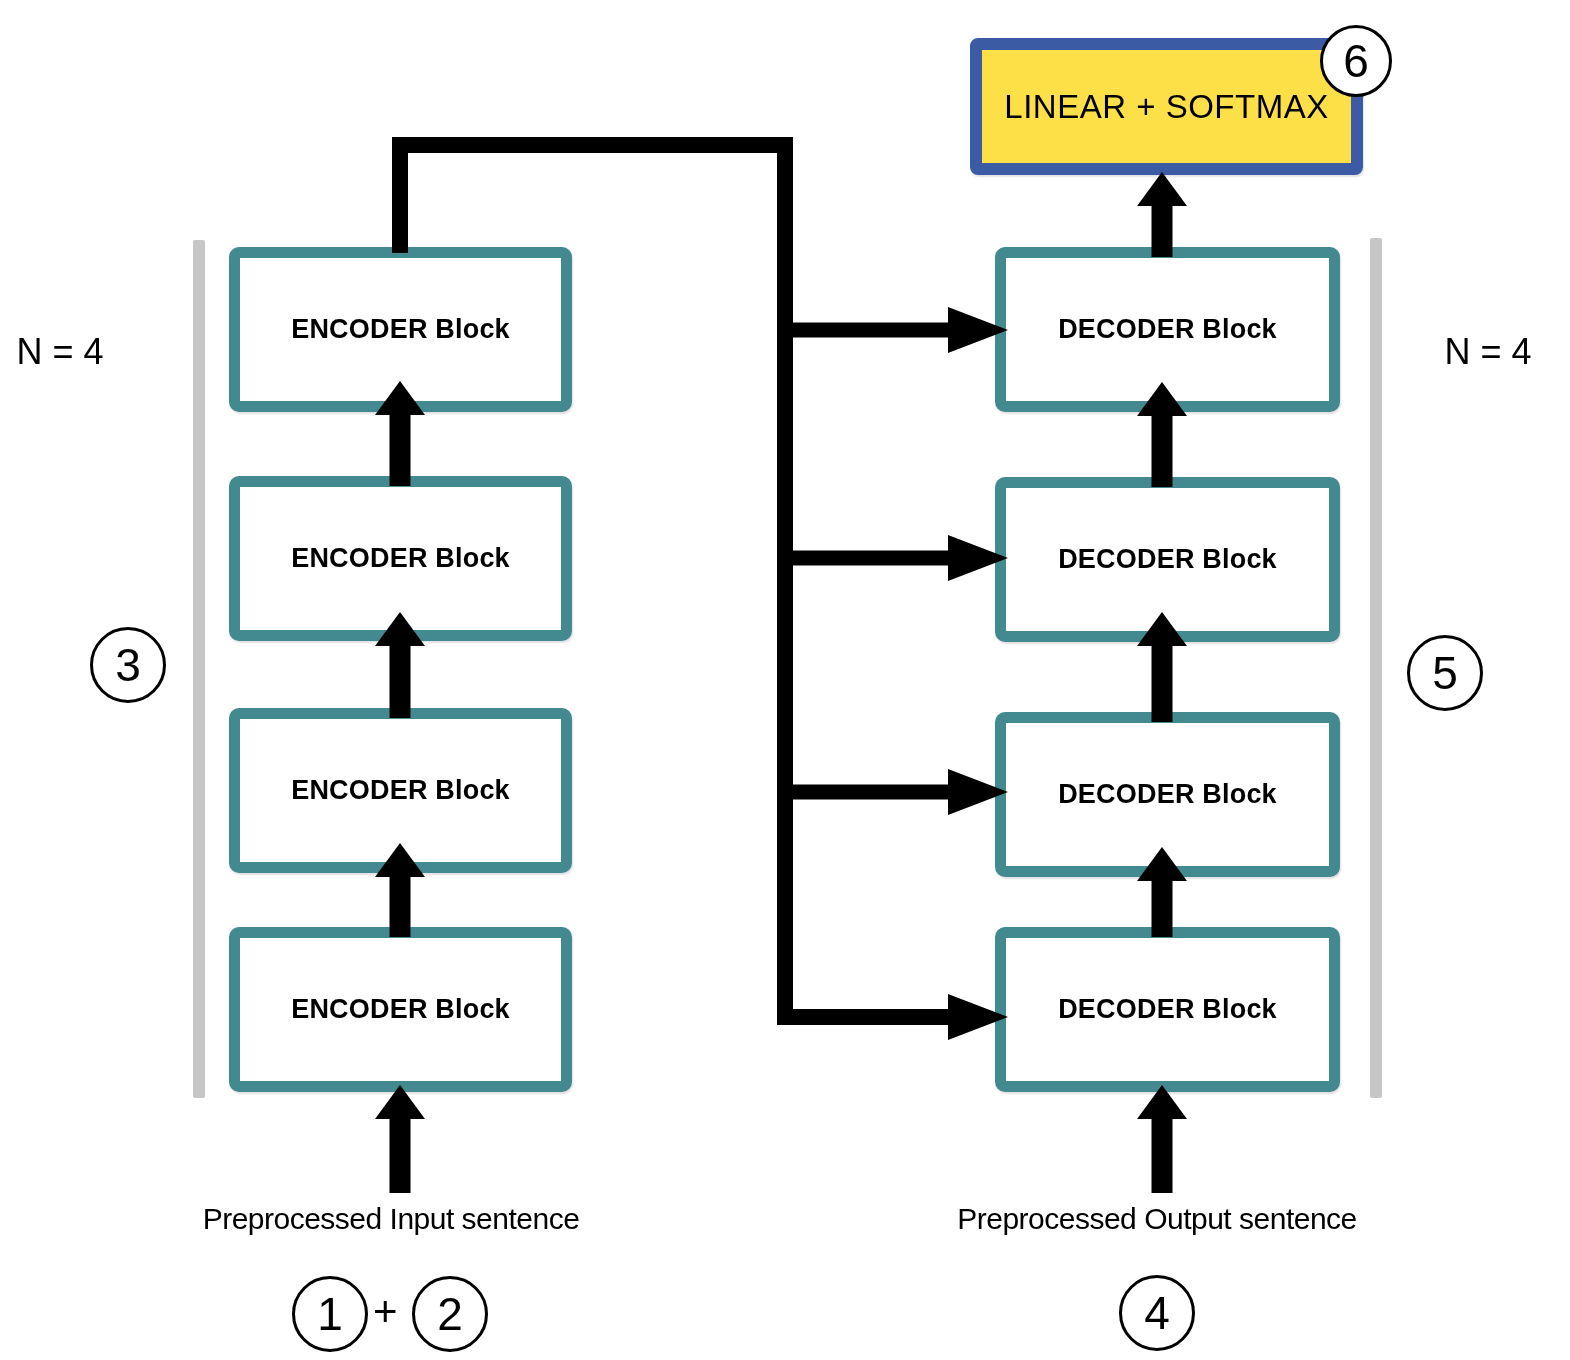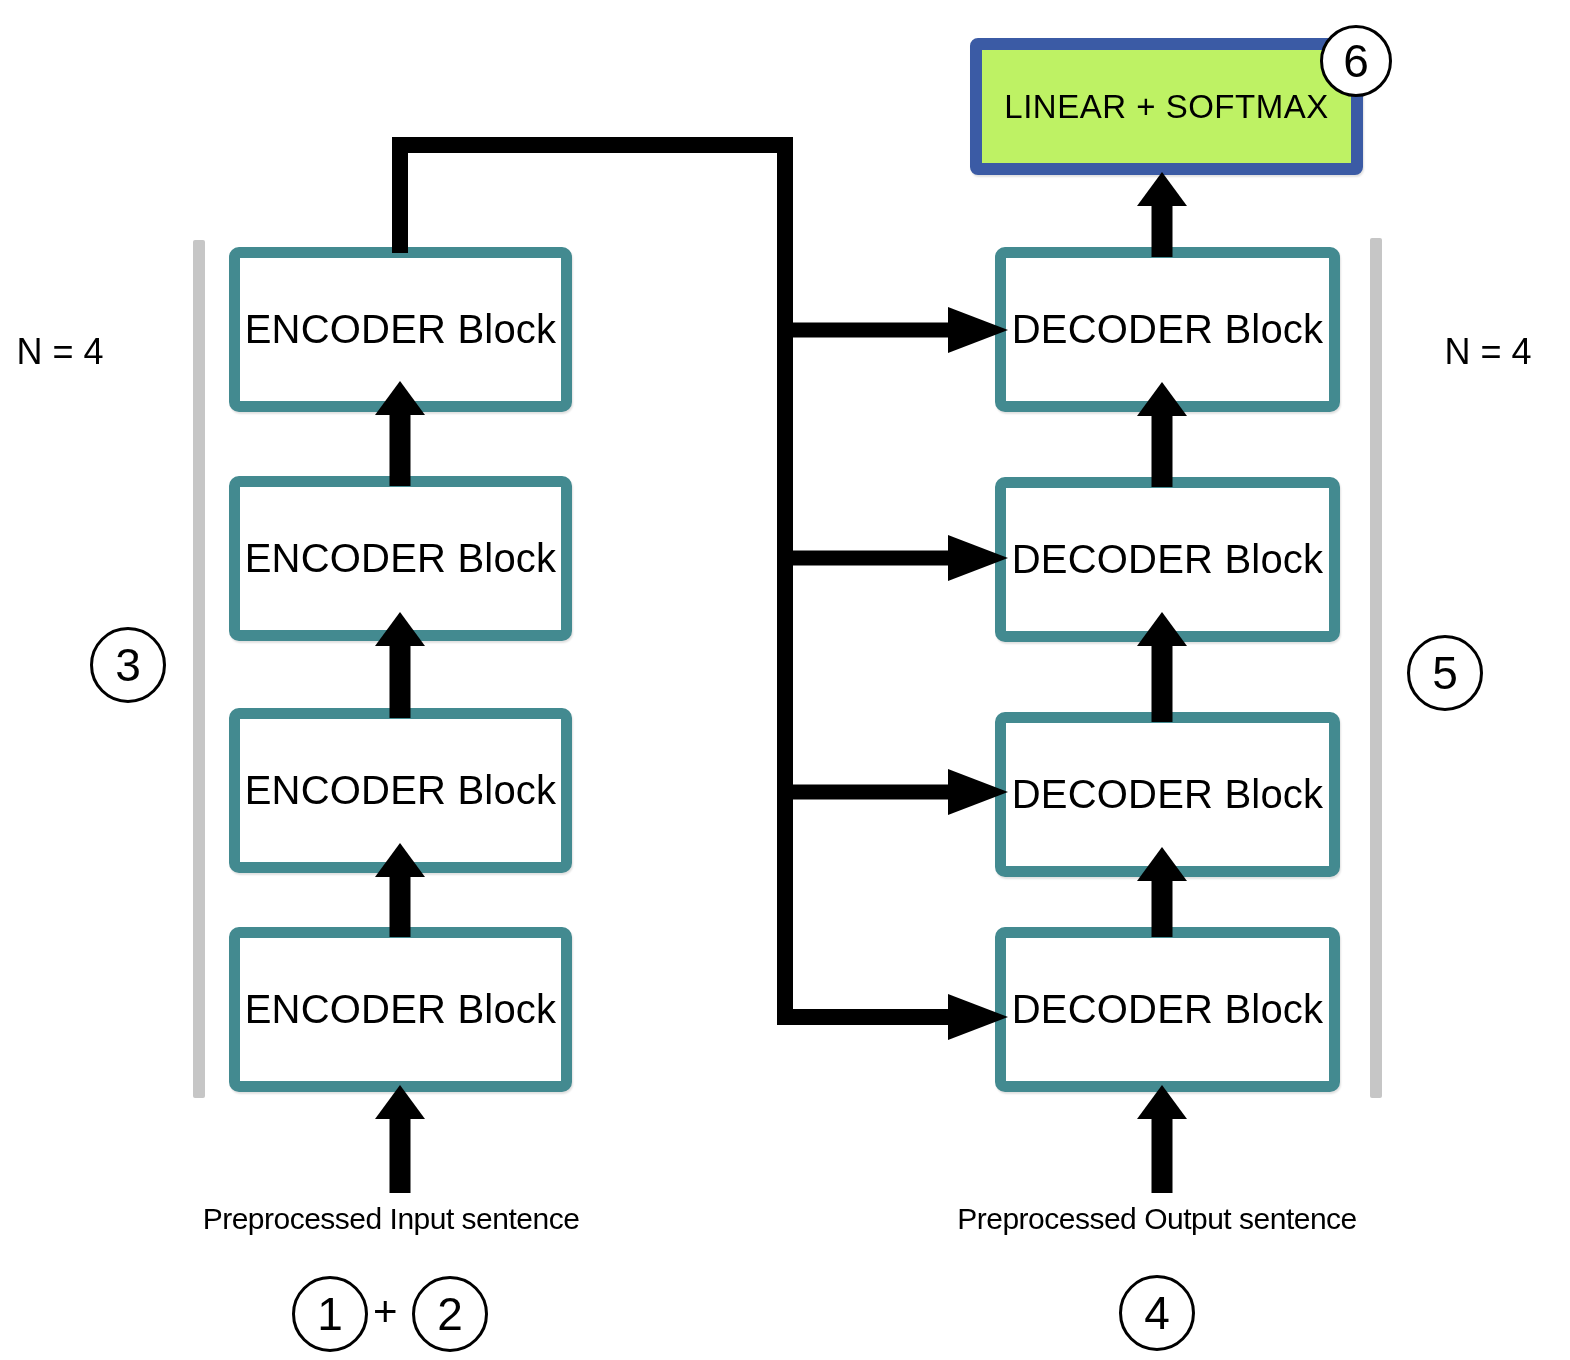--- a/index.html
+++ b/index.html
@@ -29,33 +29,34 @@
     border: 11px solid #438a90;
     border-radius: 10px;
     background: #ffffff;
     display: flex;
     align-items: center;
     justify-content: center;
     z-index: 2;
     box-shadow: 1px 2px 2px rgba(0,0,0,0.12);
   }
   .block span {
-    font-size: 40px;
+    font-size: 27px;
     letter-spacing: 0.2px;
     white-space: nowrap;
+    font-weight: bold;
   }
 
   
   .outbox {
     position: absolute;
     box-sizing: border-box;
     left: 970px; top: 38px; width: 393px; height: 137px;
     border: 12px solid #3b5ba5;
     border-radius: 8px;
-    background: #bef264;
+    background: #fde047;
     display: flex;
     align-items: center;
     justify-content: center;
     z-index: 2;
     box-shadow: 1px 2px 2px rgba(0,0,0,0.12);
   }
   .outbox span { font-size: 33px; letter-spacing: 0.5px; white-space: nowrap; }
 
   svg.connectors {
     position: absolute;

